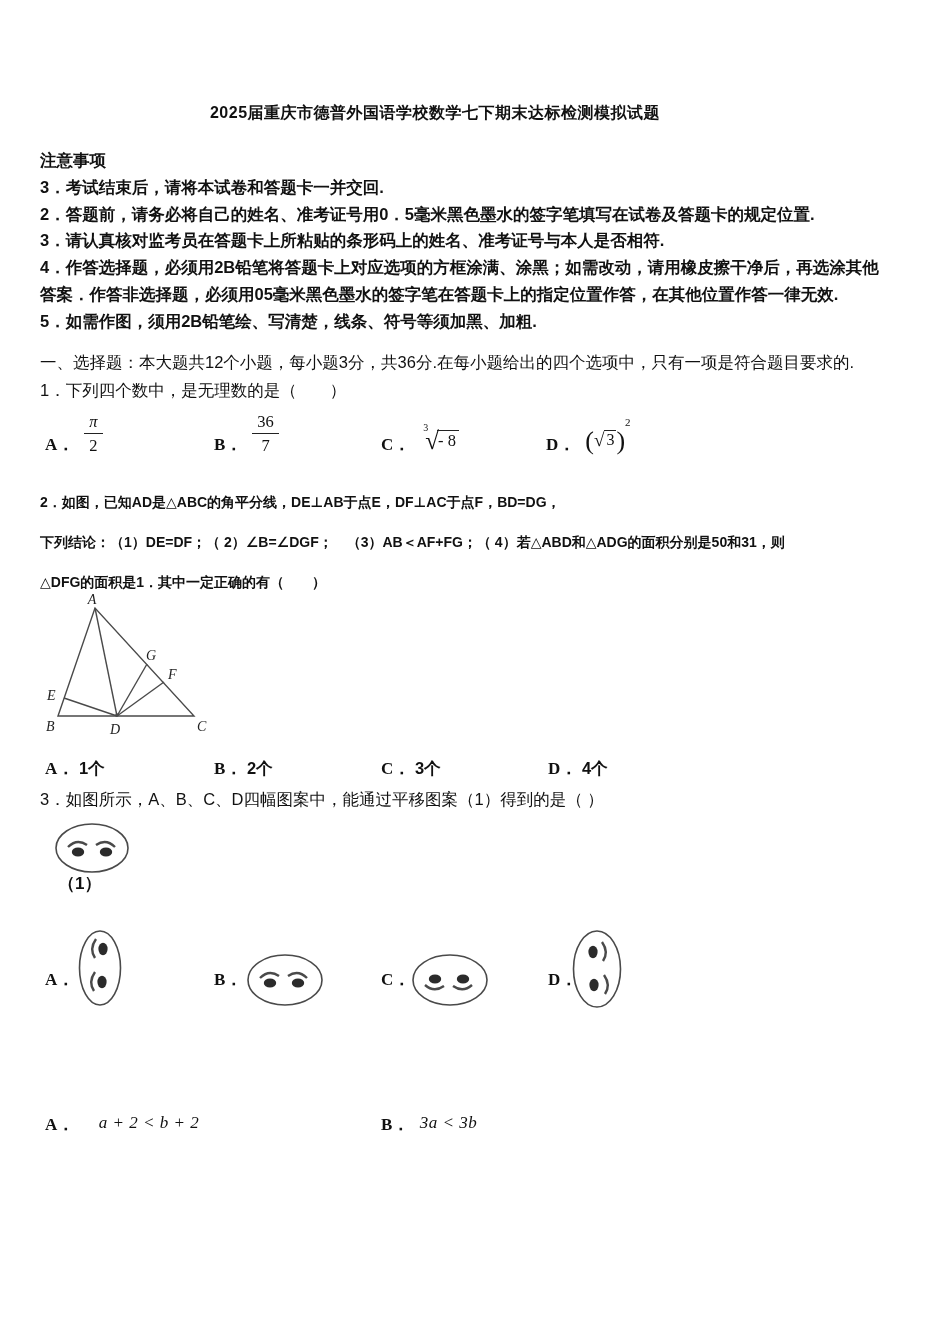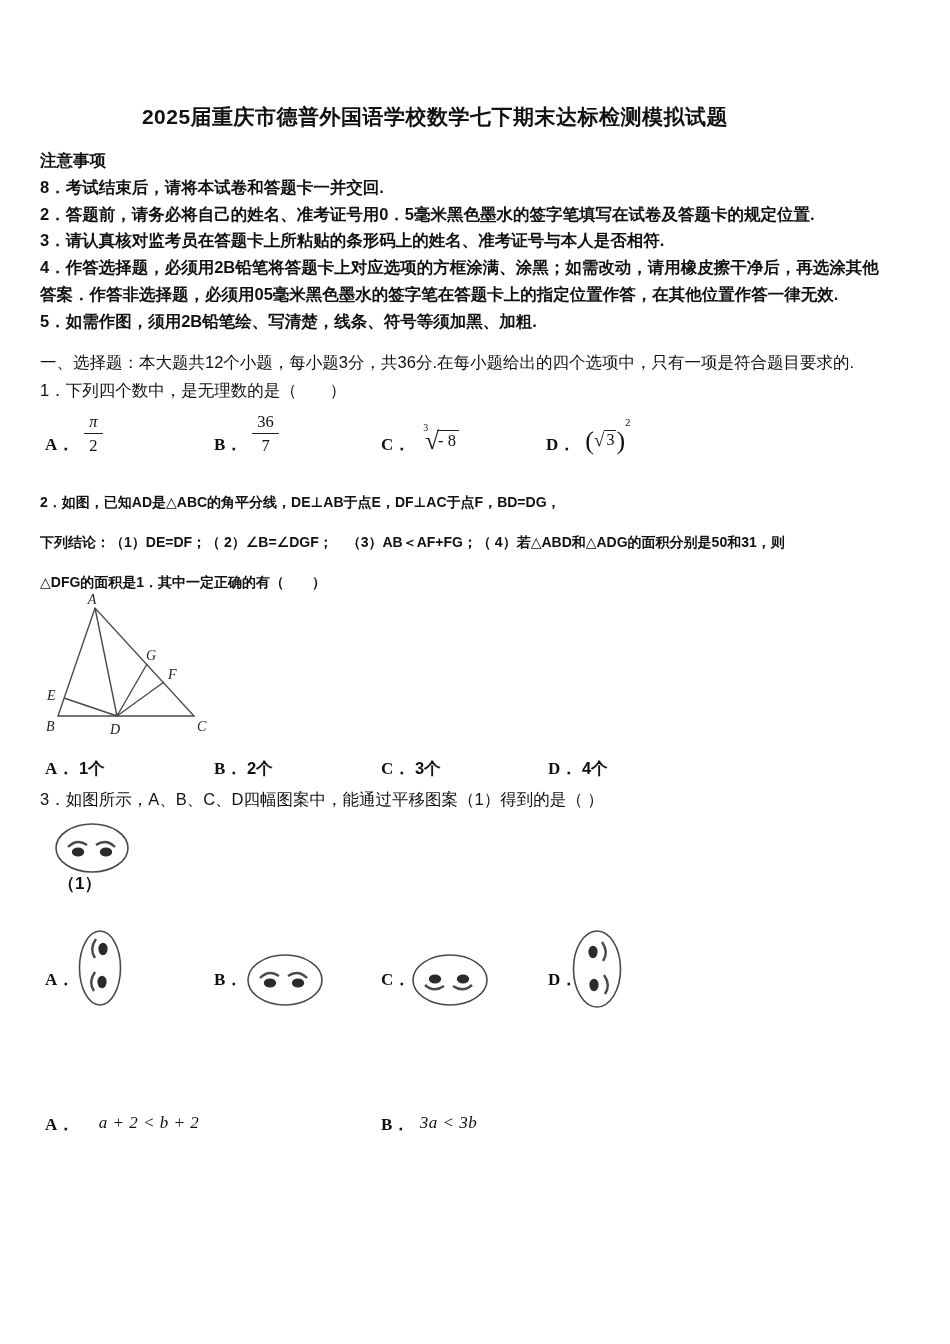--- a/index.html
+++ b/index.html
@@ -1,20 +1,20 @@
 <!DOCTYPE html>
 <html><head>
 <meta charset="utf-8">
 <style>
   html,body{margin:0;padding:0;background:#ffffff;}
   .page{position:relative;width:950px;height:1344px;background:#ffffff;overflow:hidden;
         font-family:"Liberation Sans","DejaVu Sans",sans-serif;color:#111;}
   .abs{position:absolute;}
   .nowrap{white-space:nowrap;}
-  .title{left:0;top:103px;width:870px;text-align:center;font-size:21px;font-weight:700;letter-spacing:.5px;}
+  .title{left:0;top:103px;width:870px;text-align:center;font-size:16px;font-weight:700;letter-spacing:.5px;}
   .notes{left:40px;top:147px;width:876px;font-size:16.5px;font-weight:600;}
   .notes p{margin:0;line-height:26.8px;}
   .body-line{font-size:16.5px;font-weight:400;line-height:21px;}
   .sect{left:40px;top:352px;width:900px;}
   .q1stem{left:40px;top:380px;width:900px;}
   .q2stem{left:40px;top:482px;width:895px;}
   .q2stem p{margin:0;line-height:40px;font-size:14px;font-weight:600;}
   .q3stem{left:40px;top:789px;width:900px;}
   .q4stem{left:40px;top:1052px;width:900px;}
   .optlabel{font-weight:700;font-size:17px;font-family:"Liberation Serif","DejaVu Serif",serif;}
@@ -43,21 +43,21 @@
 </style>
 </head>
 <body>
 
 <div class="page">
 
   <div class="abs title nowrap">2025届重庆市德普外国语学校数学七下期末达标检测模拟试题</div>
 
   <div class="abs notes">
     <p class="nowrap">注意事项</p>
-    <p class="nowrap">8．考试结束后，请将本试卷和答题卡一并交回.</p>
+    <p class="nowrap">3．考试结束后，请将本试卷和答题卡一并交回.</p>
     <p class="nowrap">2．答题前，请务必将自己的姓名、准考证号用0．5毫米黑色墨水的签字笔填写在试卷及答题卡的规定位置.</p>
     <p class="nowrap">3．请认真核对监考员在答题卡上所粘贴的条形码上的姓名、准考证号与本人是否相符.</p>
     <p class="nowrap">4．作答选择题，必须用2B铅笔将答题卡上对应选项的方框涂满、涂黑；如需改动，请用橡皮擦干净后，再选涂其他</p>
     <p class="nowrap">答案．作答非选择题，必须用05毫米黑色墨水的签字笔在答题卡上的指定位置作答，在其他位置作答一律无效.</p>
     <p class="nowrap">5．如需作图，须用2B铅笔绘、写清楚，线条、符号等须加黑、加粗.</p>
   </div>
 
   <div class="abs sect body-line nowrap">一、选择题：本大题共12个小题，每小题3分，共36分.在每小题给出的四个选项中，只有一项是符合题目要求的.</div>
 
   <div class="abs q1stem body-line nowrap">1．下列四个数中，是无理数的是（　　）</div>

